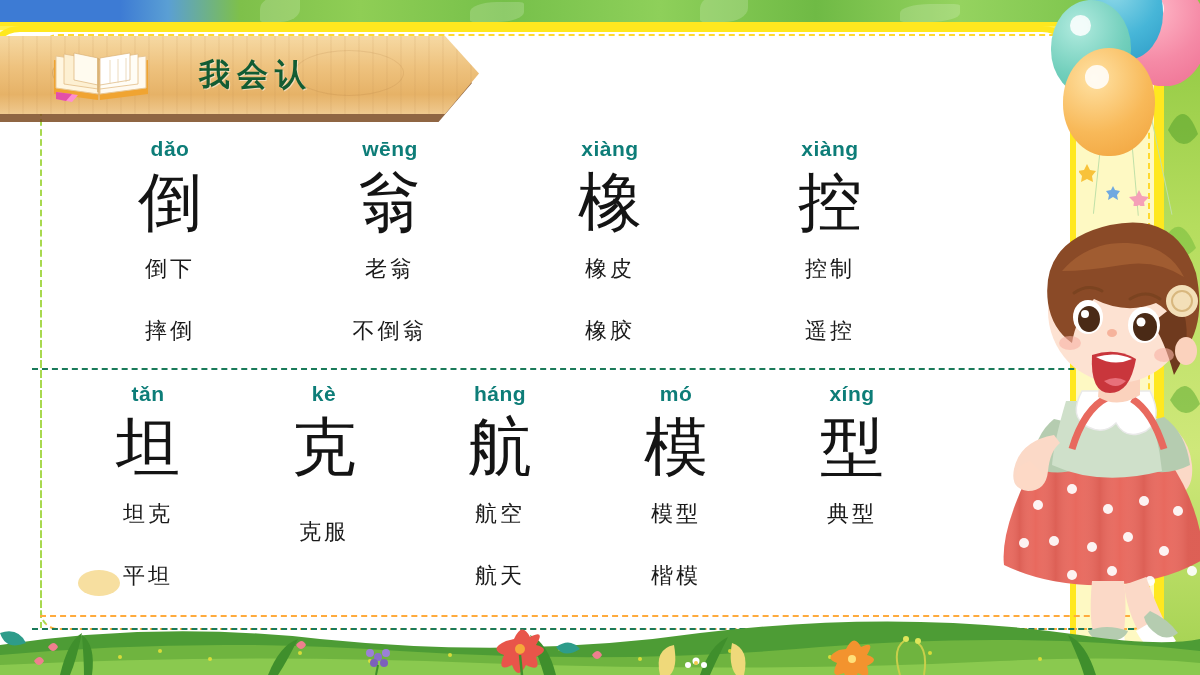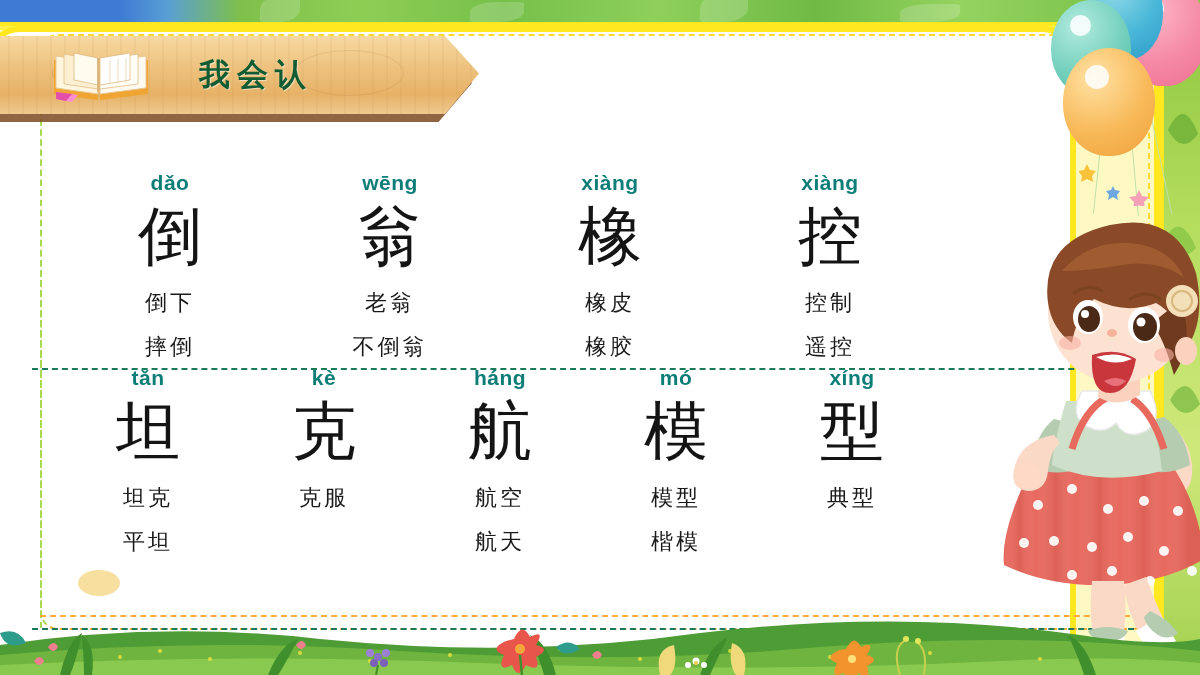--- a/index.html
+++ b/index.html
@@ -102,40 +102,40 @@
 
   
   .book-icon { position:absolute; top:44px; left:48px; width:106px; height:66px; }
 
   
   .grid {
     position:absolute; top:138px; left:60px;
     width:880px; height:480px;
   }
   .row { position:absolute; left:0; width:880px; height:220px; display:flex; }
-  .row.r1 { top:0;align-items:flex-end; }
-  .row.r2 { top:229px; }
+  .row.r1 { top:0; }
+  .row.r2 { top:245px; }
   .cell { flex:1 1 0; text-align:center; position:relative; }
   .pinyin {
     font-family:"Liberation Sans", sans-serif;
     font-size:21px; font-weight:600; color:#0d7d78;
     letter-spacing:.5px; line-height:1;
   }
   .hanzi {
     font-family:"Liberation Serif", serif;
     font-size:64px; color:#141414; line-height:1.05;
     margin-top:10px; font-weight:500;
   }
   .word {
     font-family:"Liberation Serif", serif;
     font-size:22px; color:#1a1a1a; letter-spacing:3px;
     line-height:1;
   }
   .word.w1 { margin-top:22px; }
-  .word.w2 { margin-top:22px; }
+  .word.w2 { margin-top:40px; }
 
   
   .row-divider {
     position:absolute; top:368px; left:32px; width:1112px; height:0;
     border-top:2px dashed #1b7a5a;
   }
   .row-divider.d2 { top:628px; }
   .left-vline {
     position:absolute; top:38px; left:40px; width:0; height:330px;
     border-left:2px dashed #a8d94f;

